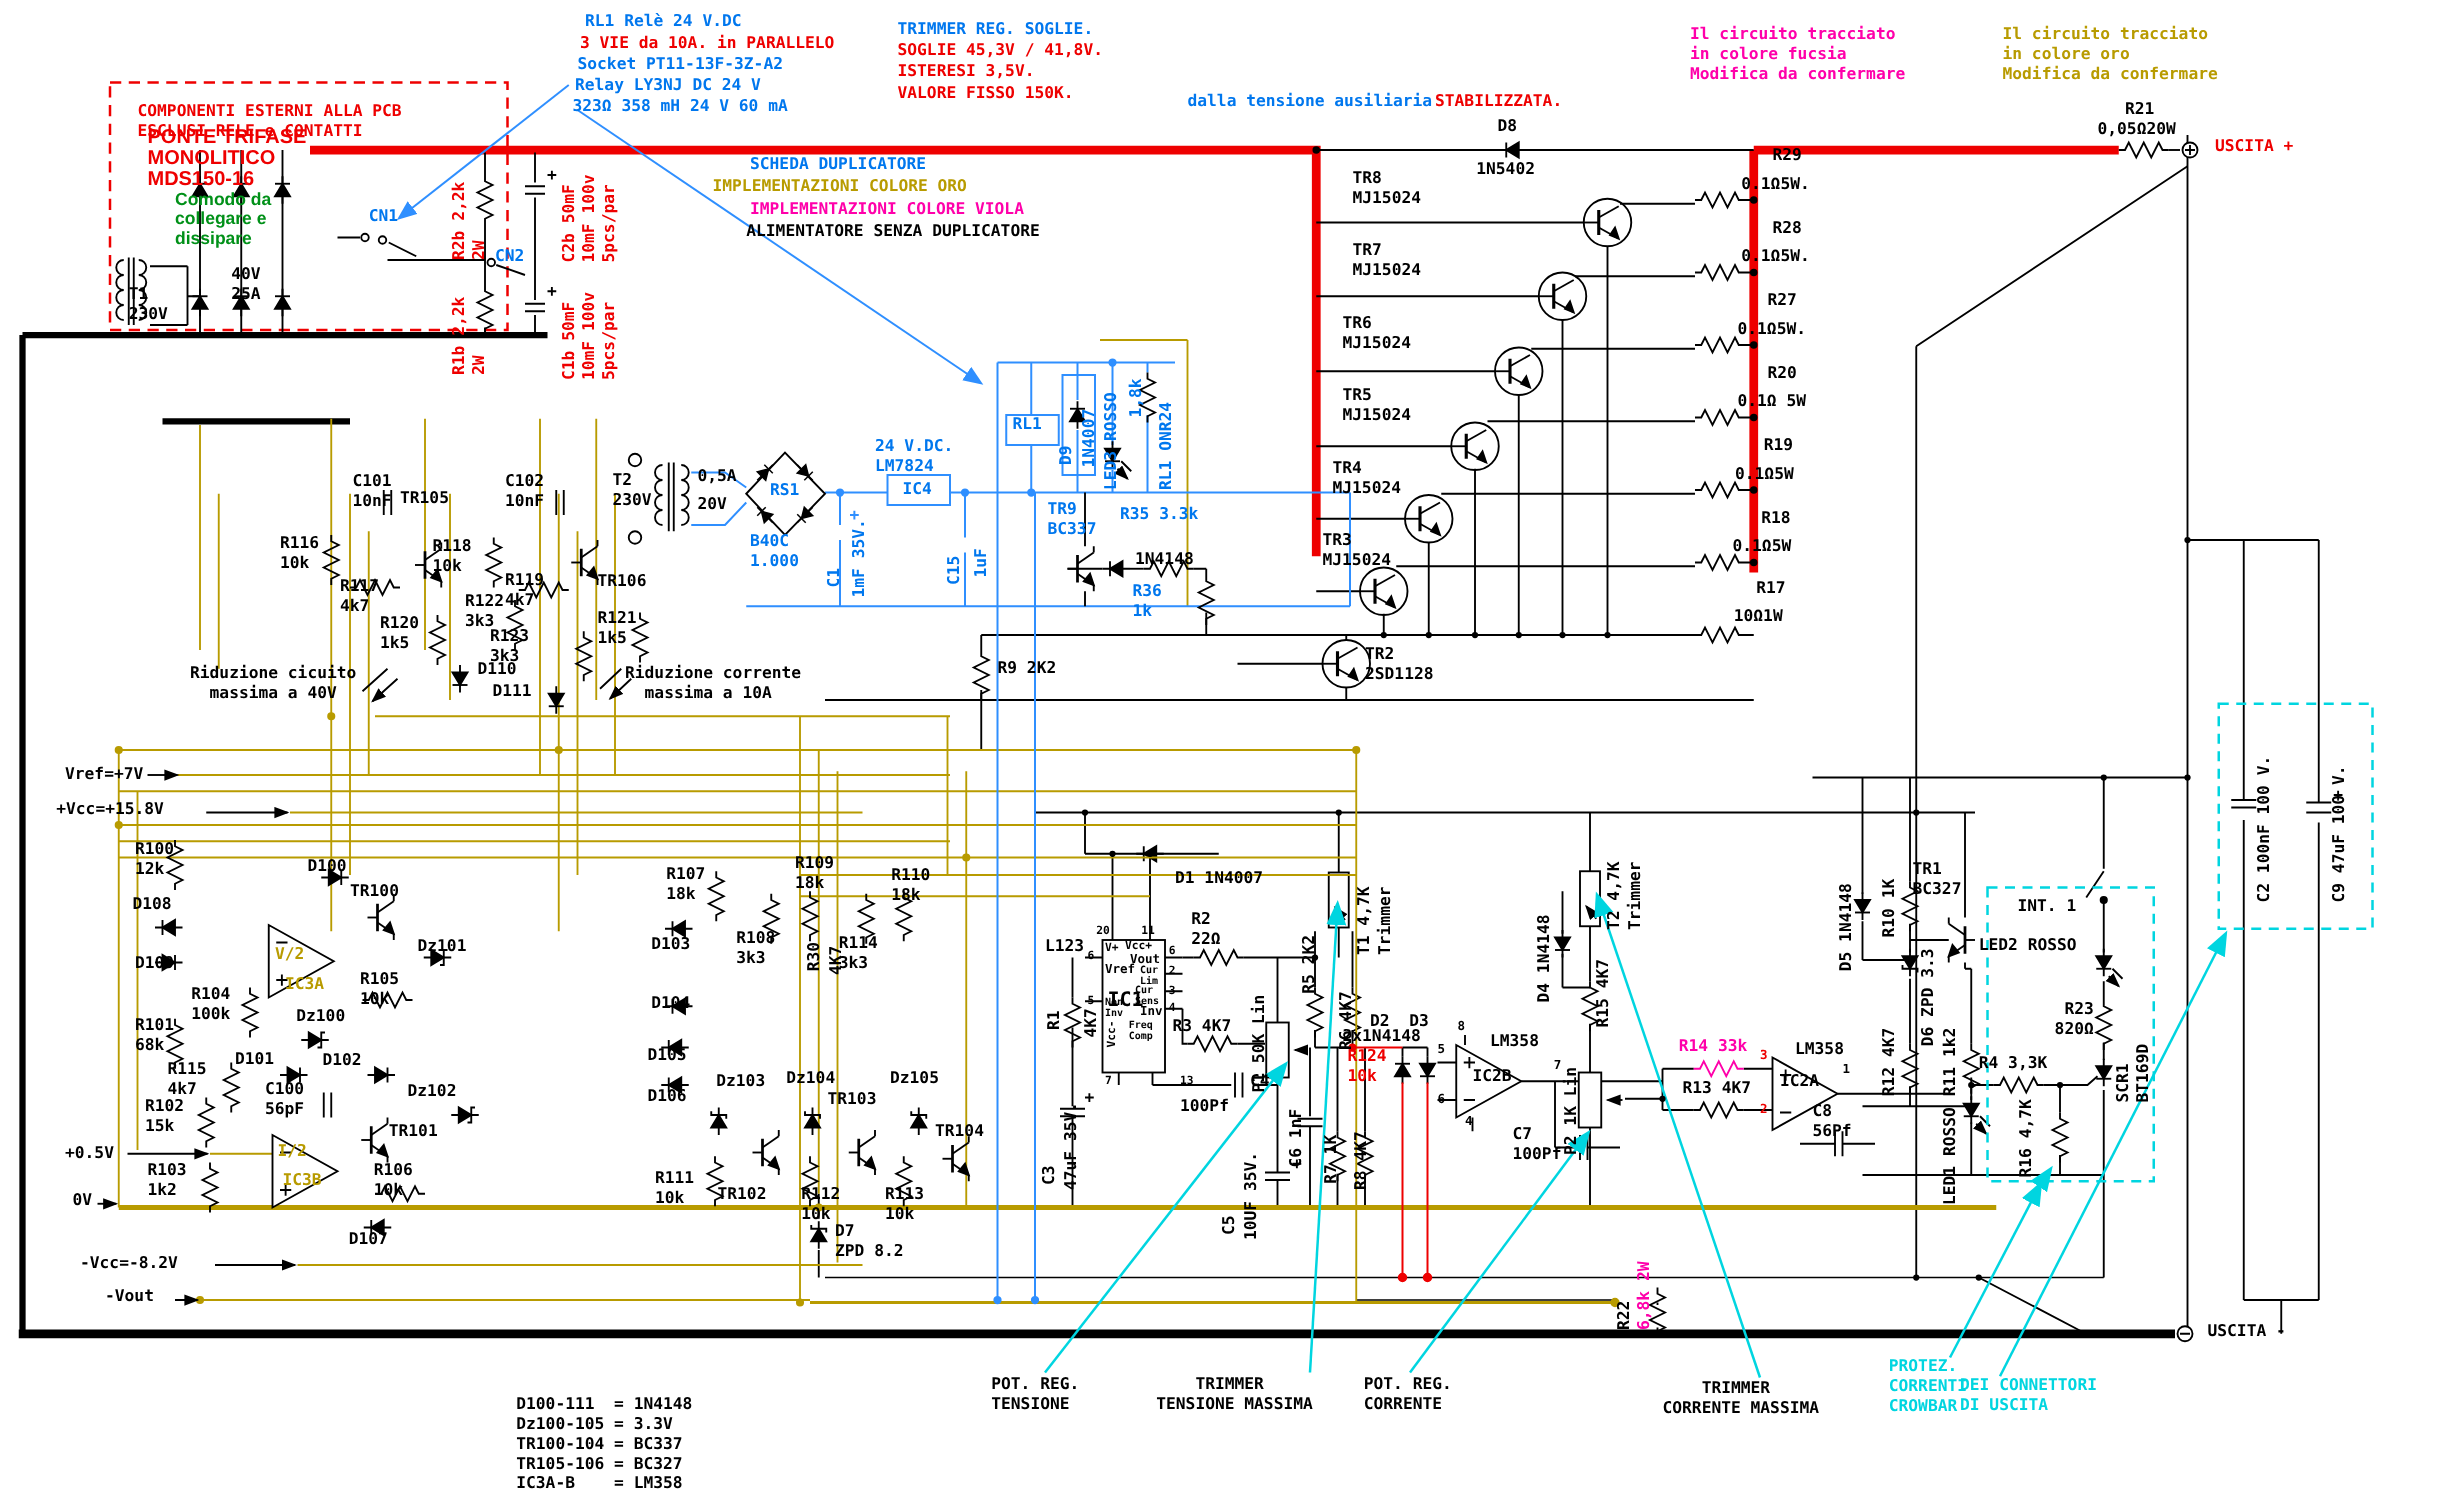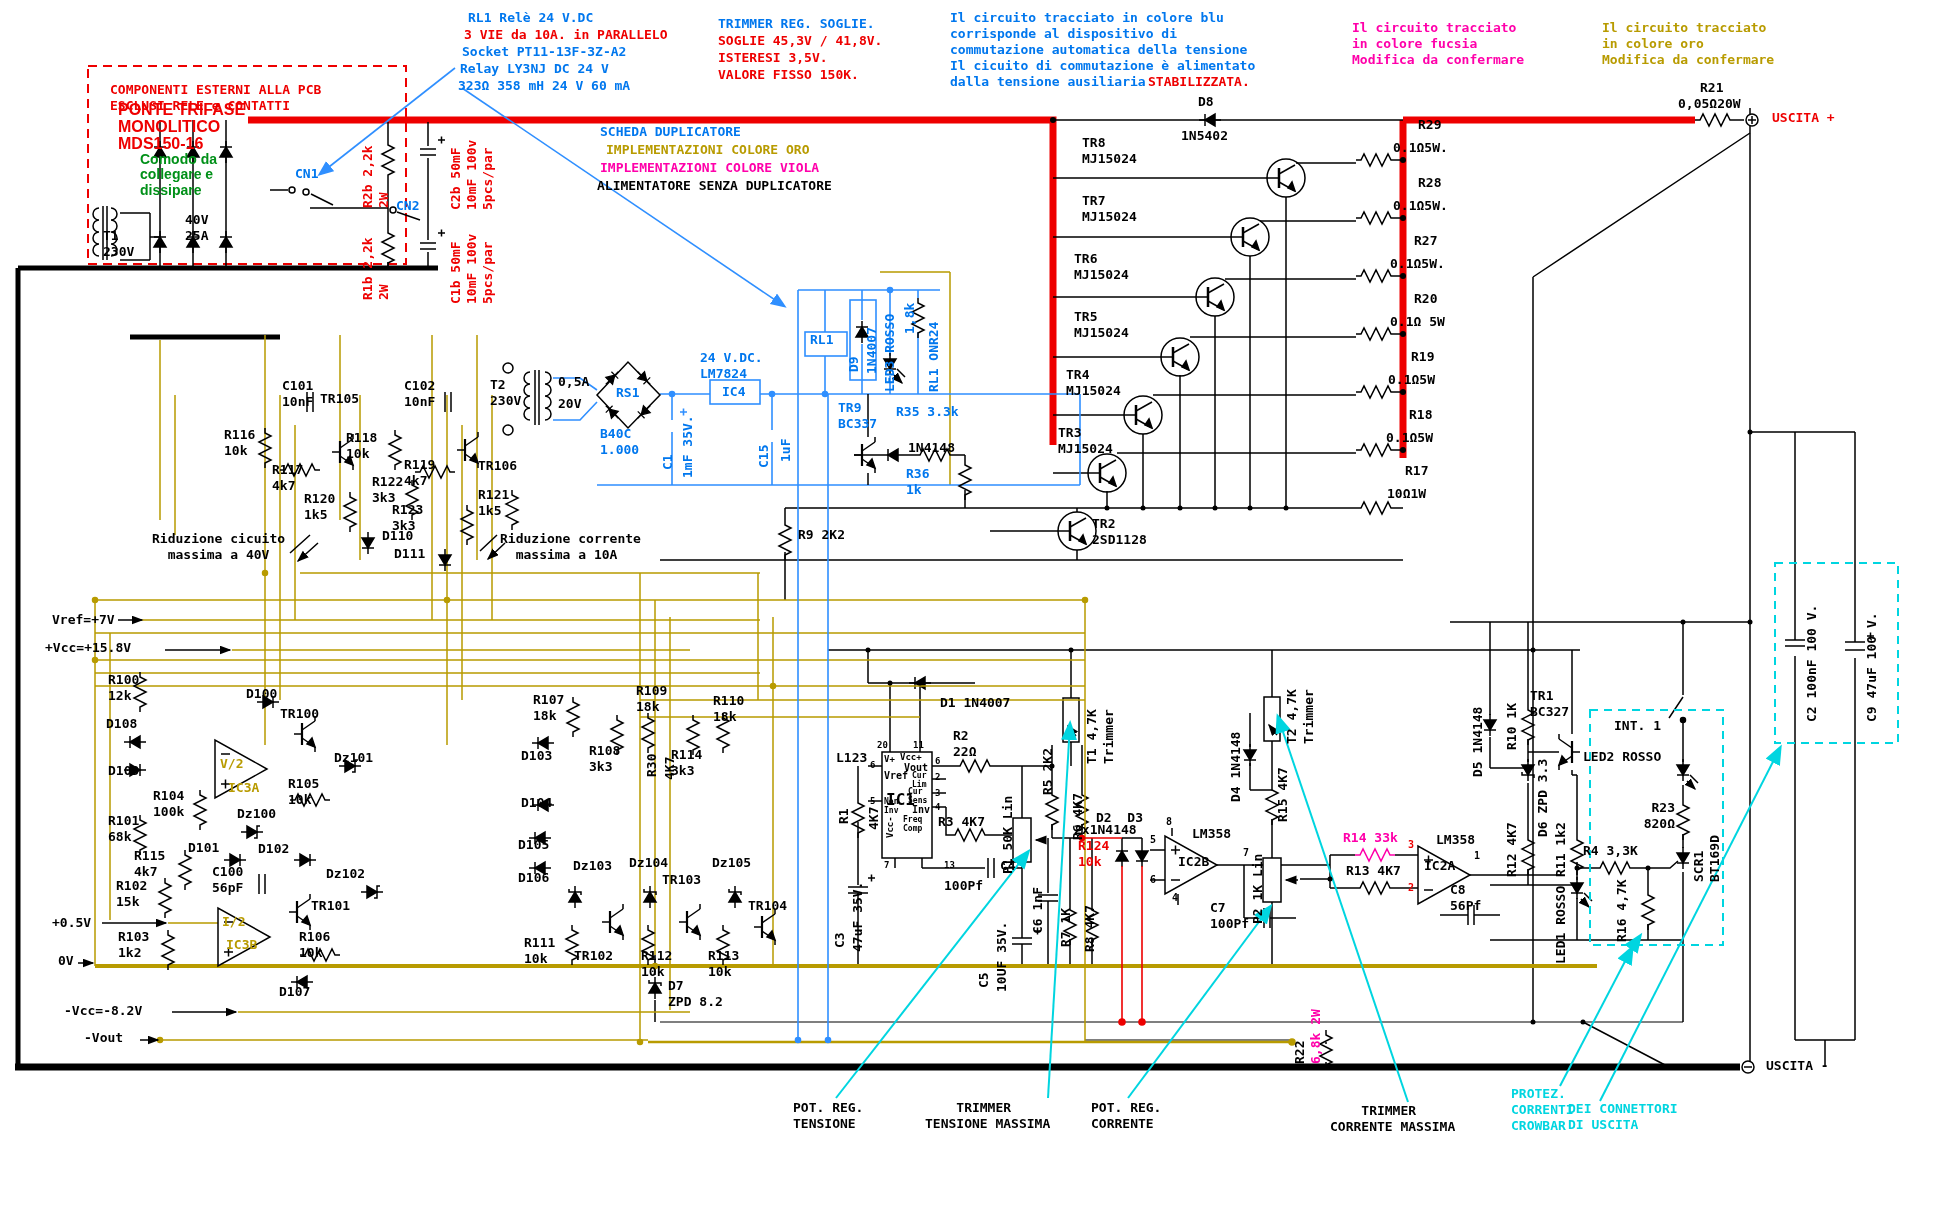--- a/index.html
+++ b/index.html
@@ -399,42 +399,38 @@
 
 <span class="L b" style="left:468px;top:10px">RL1 Relè 24 V.DC</span>
 <span class="L r" style="left:464px;top:27px">3 VIE da 10A. in PARALLELO</span>
 <span class="L b" style="left:462px;top:44px">Socket PT11-13F-3Z-A2</span>
 <span class="L b" style="left:460px;top:61px">Relay LY3NJ DC 24 V</span>
 <span class="L b" style="left:458px;top:78px">323Ω 358 mH 24 V 60 mA</span>
 <span class="L b" style="left:718px;top:16px">TRIMMER REG. SOGLIE.</span>
 <span class="L r" style="left:718px;top:33px">SOGLIE 45,3V / 41,8V.</span>
 <span class="L r" style="left:718px;top:50px">ISTERESI 3,5V.</span>
 <span class="L r" style="left:718px;top:67px">VALORE FISSO 150K.</span>
-<span class="L b" style="left:950px;top:10px">Il circuito tracciato in colore blu
-corrisponde al dispositivo di
-commutazione automatica della tensione
-Il cicuito di commutazione è alimentato</span>
 <span class="L b" style="left:950px;top:74px">dalla tensione ausiliaria</span>
 <span class="L r" style="left:1148px;top:74px">STABILIZZATA.</span>
 <span class="L m" style="left:1352px;top:20px">Il circuito tracciato
 in colore fucsia
 Modifica da confermare</span>
 <span class="L gd" style="left:1602px;top:20px">Il circuito tracciato
 in colore oro
 Modifica da confermare</span>
 <span class="L r" style="left:110px;top:82px">COMPONENTI ESTERNI ALLA PCB
 ESCLUSI RELE e CONTATTI</span>
 <span class="L r sans s16" style="left:118px;top:102px">PONTE TRIFASE
 MONOLITICO
 MDS150-16</span>
 <span class="L gn sans s14" style="left:140px;top:152px">Comodo da
 collegare e
 dissipare</span>
 <span class="L b" style="left:600px;top:124px">SCHEDA DUPLICATORE</span>
-<span class="L gd" style="left:606px;top:142px">IMPLEMENTAZIONI COLORE ORO</span>
+<span class="L gd" style="left:570px;top:142px">IMPLEMENTAZIONI COLORE ORO</span>
 <span class="L m" style="left:600px;top:160px">IMPLEMENTAZIONI COLORE VIOLA</span>
 <span class="L" style="left:597px;top:178px">ALIMENTATORE SENZA DUPLICATORE</span>
 <span class="L" style="left:152px;top:531px">Riduzione cicuito
   massima a 40V</span>
 <span class="L" style="left:500px;top:531px">Riduzione corrente
   massima a 10A</span>
 
 <span class="L" style="left:103px;top:228px">T1
 230V</span>
 <span class="L" style="left:185px;top:212px">40V
@@ -709,14 +705,19 @@
 TENSIONE MASSIMA</span>
 <span class="L" style="left:1091px;top:1100px">POT. REG.
 CORRENTE</span>
 <span class="L" style="left:1330px;top:1103px">    TRIMMER
 CORRENTE MASSIMA</span>
 <span class="L cy" style="left:1511px;top:1086px">PROTEZ.
 CORRENTI
 CROWBAR</span>
 <span class="L cy" style="left:1568px;top:1101px">DEI CONNETTORI
 DI USCITA</span>
+<span class="L" style="left:413px;top:1116px">D100-111  = 1N4148
+Dz100-105 = 3.3V
+TR100-104 = BC337
+TR105-106 = BC327
+IC3A-B    = LM358</span>
 
 </div>
 
 </body></html>

